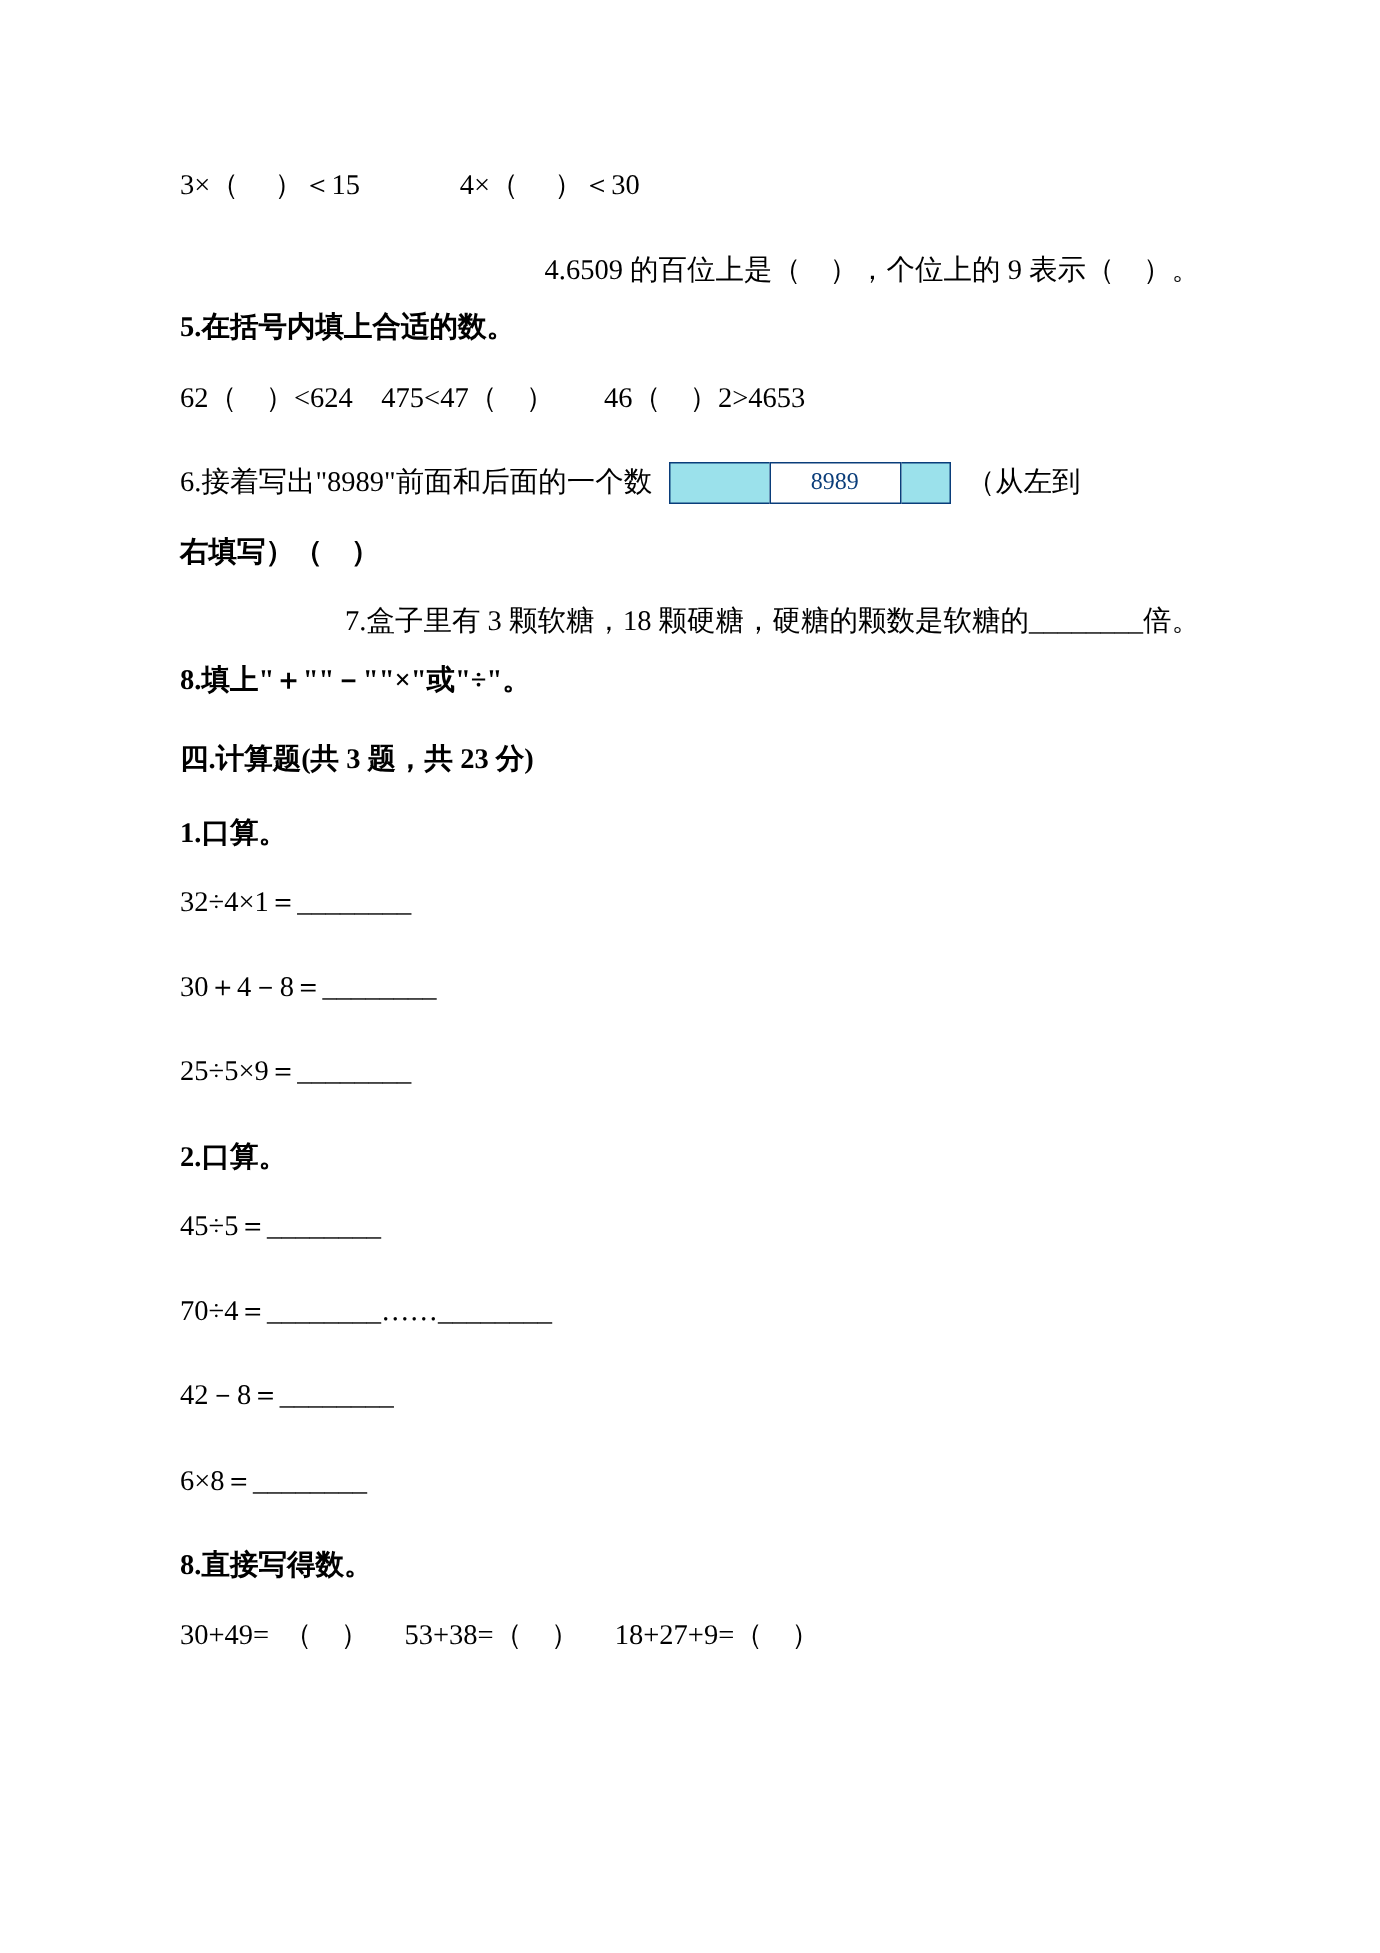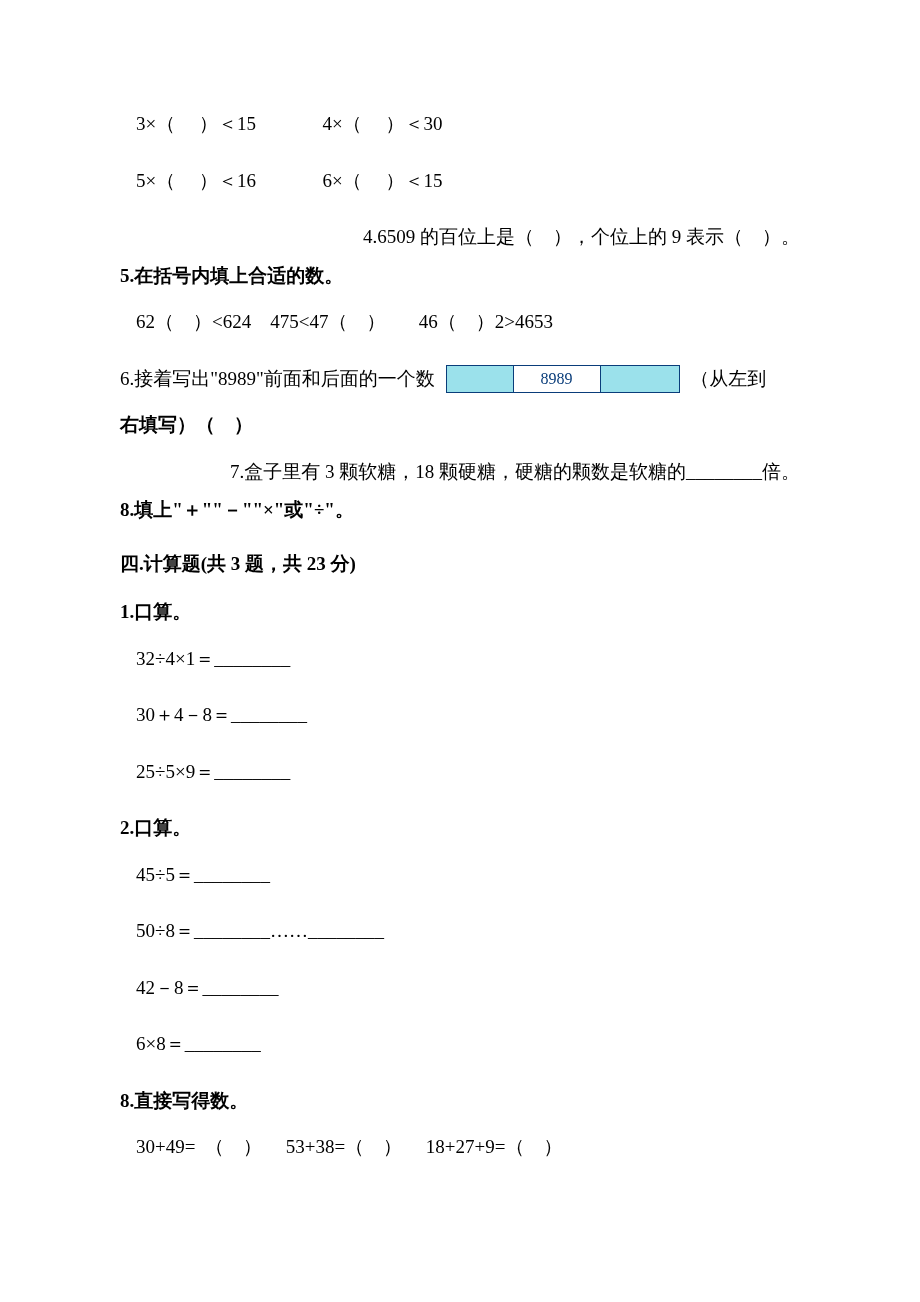--- a/index.html
+++ b/index.html
@@ -10,21 +10,21 @@
       background: #fff;
       color: #000;
       margin: 0;
       padding: 0;
       width: 920px;
     }
     .page {
       padding: 100px 120px 80px 120px;
     }
     .pline {
-      margin: 10px 0 28px 16px;
+      margin: 10px 0 28px 0;
       white-space: pre;
     }
     .pnarrow {
       margin: 2px 0;
       white-space: pre;
       text-align: right;
     }
     .pmid {
       margin: 10px 0 18px 0;
       white-space: pre;
@@ -35,21 +35,21 @@
       margin: 25px 0 20px 0;
     }
     .box8989-line {
       margin: 10px 0 18px 0;
       display: flex;
       align-items: center;
       white-space: pre;
     }
     .box8989 {
       display: inline-block;
-      width: 234px;
+      width: 188px;
       height: 28px;
       background: #9be1eb;
       border: 1px solid #0a3d7a;
       position: relative;
       margin: 0 6px;
       vertical-align: middle;
     }
     .box8989 .inner {
       position: absolute;
       left: 66px;
@@ -64,21 +64,20 @@
       font-size: 16px;
       color: #0a3d7a;
     }
   </style>
 </head>
 <body>
 
 <div class="page">
 
   <div class="pline">3×（     ）＜15              4×（     ）＜30</div>
-  <div class="pline">5×（     ）＜16              6×（     ）＜15</div>
 
   <div class="pnarrow">4.6509 的百位上是（    ），个位上的 9 表示（    ）。</div>
   <div class="pmid">5.在括号内填上合适的数。</div>
 
   <div class="pline">62（    ）&lt;624    475&lt;47（    ）       46（    ）2&gt;4653</div>
 
   <div class="box8989-line">
     <span>6.接着写出"8989"前面和后面的一个数 </span>
     <span class="box8989">
       <span class="inner">8989</span>
@@ -92,20 +91,20 @@
 
   <div class="section-head">四.计算题(共 3 题，共 23 分)</div>
 
   <div class="pmid">1.口算。</div>
   <div class="pline">32÷4×1＝________</div>
   <div class="pline">30＋4－8＝________</div>
   <div class="pline">25÷5×9＝________</div>
 
   <div class="pmid">2.口算。</div>
   <div class="pline">45÷5＝________</div>
-  <div class="pline">50÷8＝________……________</div>
+  <div class="pline">70÷4＝________……________</div>
   <div class="pline">42－8＝________</div>
   <div class="pline">6×8＝________</div>
 
   <div class="pmid">8.直接写得数。</div>
   <div class="pline">30+49=  （    ）     53+38=（    ）     18+27+9=（    ）</div>
 
 </div>
 
 </body></html>

